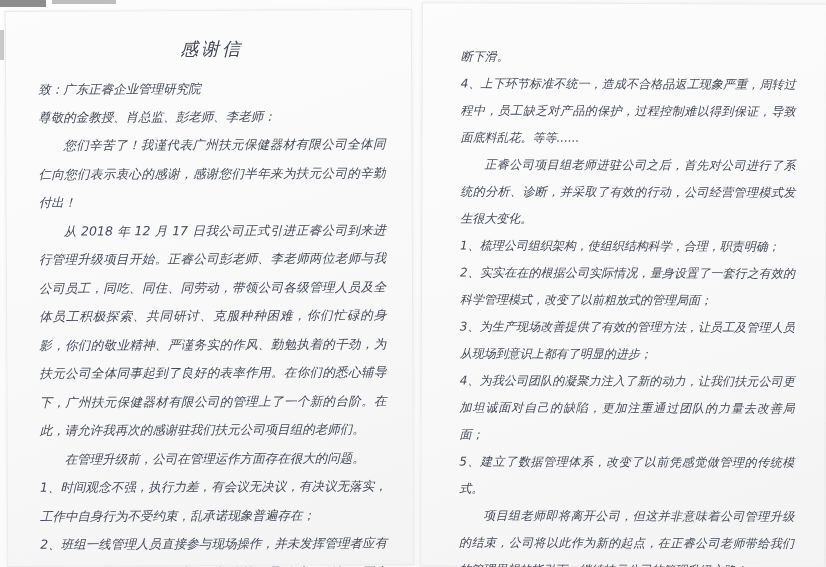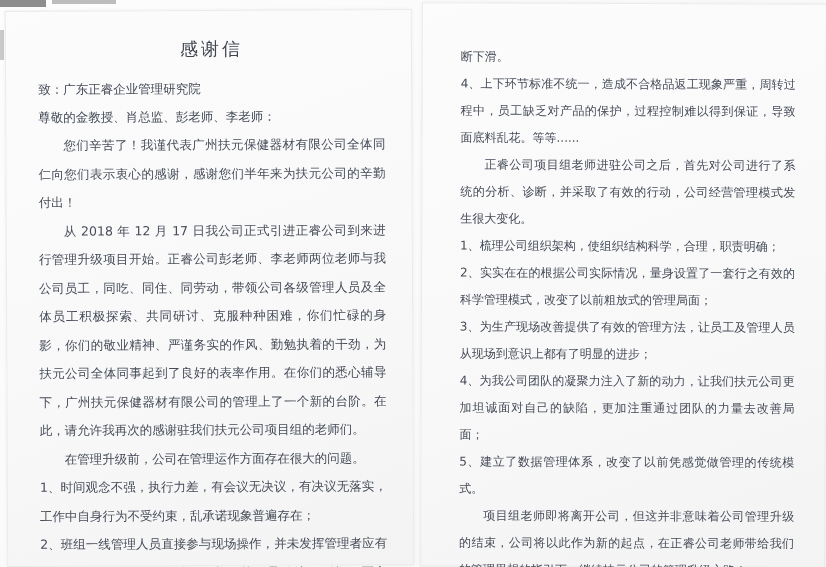--- a/index.html
+++ b/index.html
@@ -6,20 +6,21 @@
   html, body { width: 826px; height: 567px; overflow: hidden; }
   body {
     background: #ffffff;
     font-family: "DejaVu Sans", "Liberation Sans", sans-serif;
     position: relative;
   }
   .scan-surface {
     position: absolute;
     width: 826px; height: 567px;
     background: linear-gradient(135deg, #fdfdfd 0%, #f7f7f7 100%);
+    font-style: italic;
   }
   .scan-artifact {
     position: absolute;
     background: #9a9a9a;
   }
   .artifact-1 { left: 0; top: 0; width: 46px; height: 7px; background: #8d8d8d; }
   .artifact-2 { left: 52px; top: 0; width: 64px; height: 4px; background: #bdbdbd; }
   .artifact-3 { left: 0; top: 30px; width: 4px; height: 30px; background: #c9c9c9; }
   .page {
     position: absolute;

